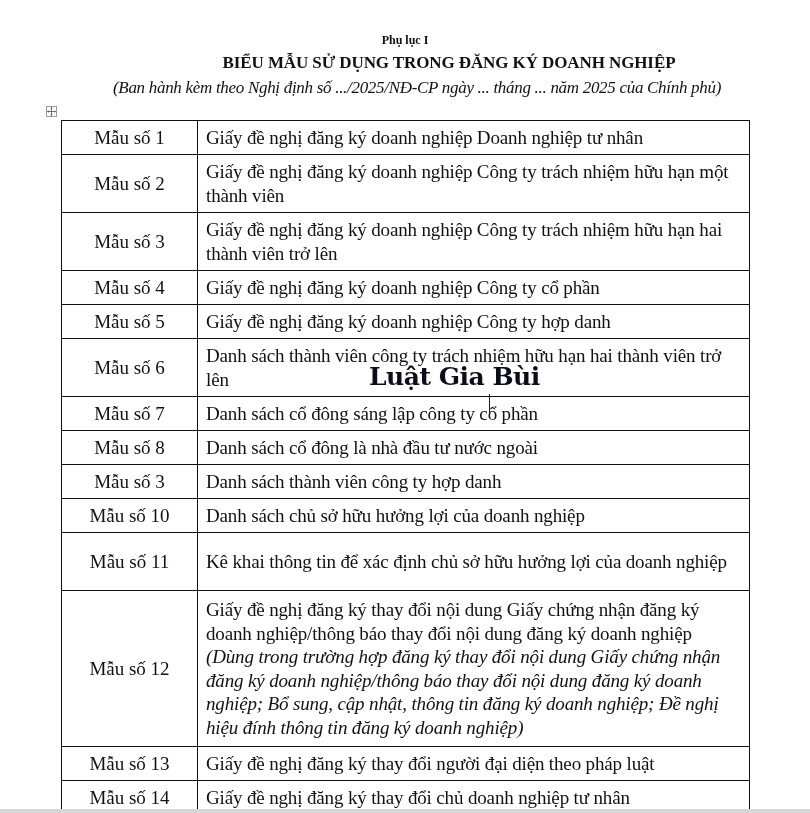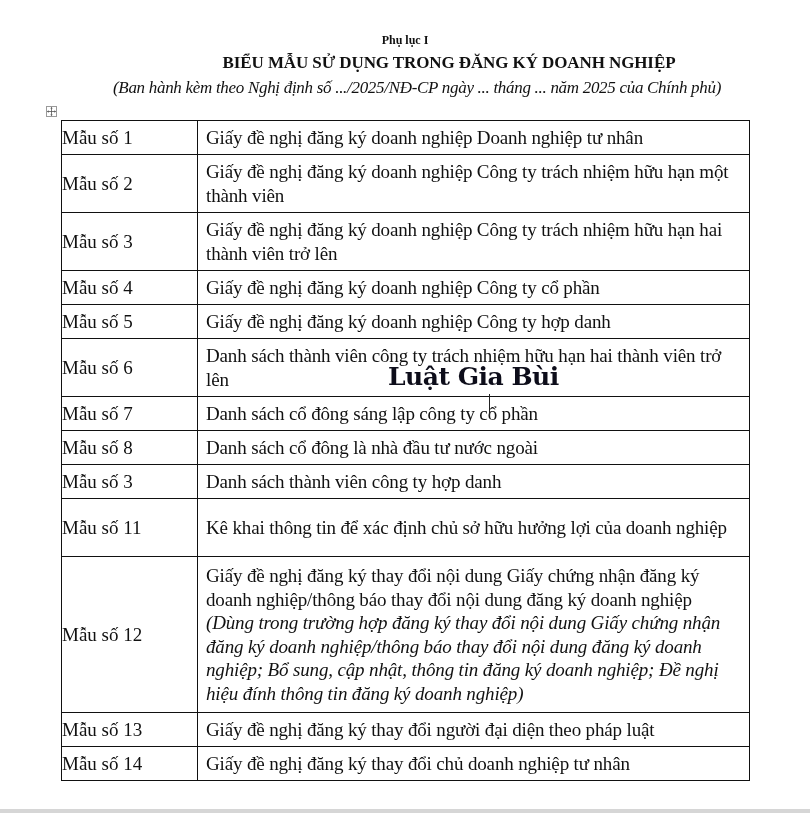--- a/index.html
+++ b/index.html
@@ -82,38 +82,39 @@
     }
     table.forms td {
       border: 1.3px solid #111;
       font-size: 19px;
       line-height: 23.5px;
       vertical-align: middle;
       padding: 0;
     }
     table.forms td.code {
       width: 135px;
+      text-align: center;
     }
     table.forms td.desc {
       padding: 3px 6px 3px 8px;
       text-align: left;
       letter-spacing: -0.15px;
       margin-top: 48px;
     }
     .desc .note {
       font-style: italic;
       display: block;
     }
     tr.r1 td { height: 27px; }
     tr.r-single td { height: 27px; }
     tr.r-double td { height: 51px; }
     tr.r12 td { height: 149px; }
     .watermark {
       position: absolute;
-      left: 388px;
+      left: 369px;
       top: 362px;
       font-family: "DejaVu Serif", "Liberation Serif", serif;
       font-weight: bold;
       font-size: 25px;
       line-height: 30px;
       color: #0d0d1a;
       letter-spacing: -0.5px;
       pointer-events: none;
     }
     .cursor {
@@ -184,20 +185,24 @@
       <td class="desc">Danh sách cổ đông sáng lập công ty cổ phần</td>
     </tr>
     <tr class="r-single">
       <td class="code">Mẫu số 8</td>
       <td class="desc">Danh sách cổ đông là nhà đầu tư nước ngoài</td>
     </tr>
     <tr class="r-single">
       <td class="code">Mẫu số 3</td>
       <td class="desc">Danh sách thành viên công ty hợp danh</td>
     </tr>
+    <tr class="r-single">
+      <td class="code">Mẫu số 10</td>
+      <td class="desc">Danh sách chủ sở hữu hưởng lợi của doanh nghiệp</td>
+    </tr>
     <tr class="r-double">
       <td class="code">Mẫu số 11</td>
       <td class="desc">Kê khai thông tin để xác định chủ sở hữu hưởng lợi của doanh nghiệp</td>
     </tr>
     <tr class="r12">
       <td class="code">Mẫu số 12</td>
       <td class="desc">
         <span>Giấy đề nghị đăng ký thay đổi nội dung Giấy chứng nhận đăng ký doanh nghiệp/thông báo thay đổi nội dung đăng ký doanh nghiệp</span>
         <span class="note">(Dùng trong trường hợp đăng ký thay đổi nội dung Giấy chứng nhận đăng ký doanh nghiệp/thông báo thay đổi nội dung đăng ký doanh nghiệp; Bổ sung, cập nhật, thông tin đăng ký doanh nghiệp; Đề nghị hiệu đính thông tin đăng ký doanh nghiệp)</span>
       </td>

